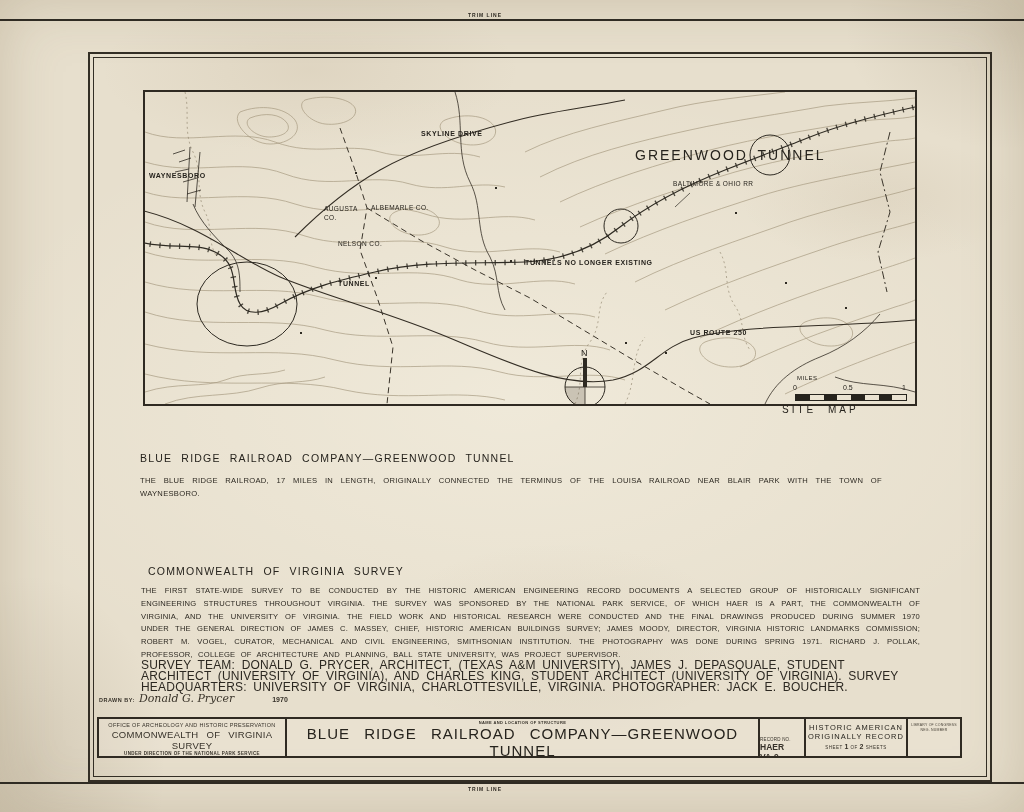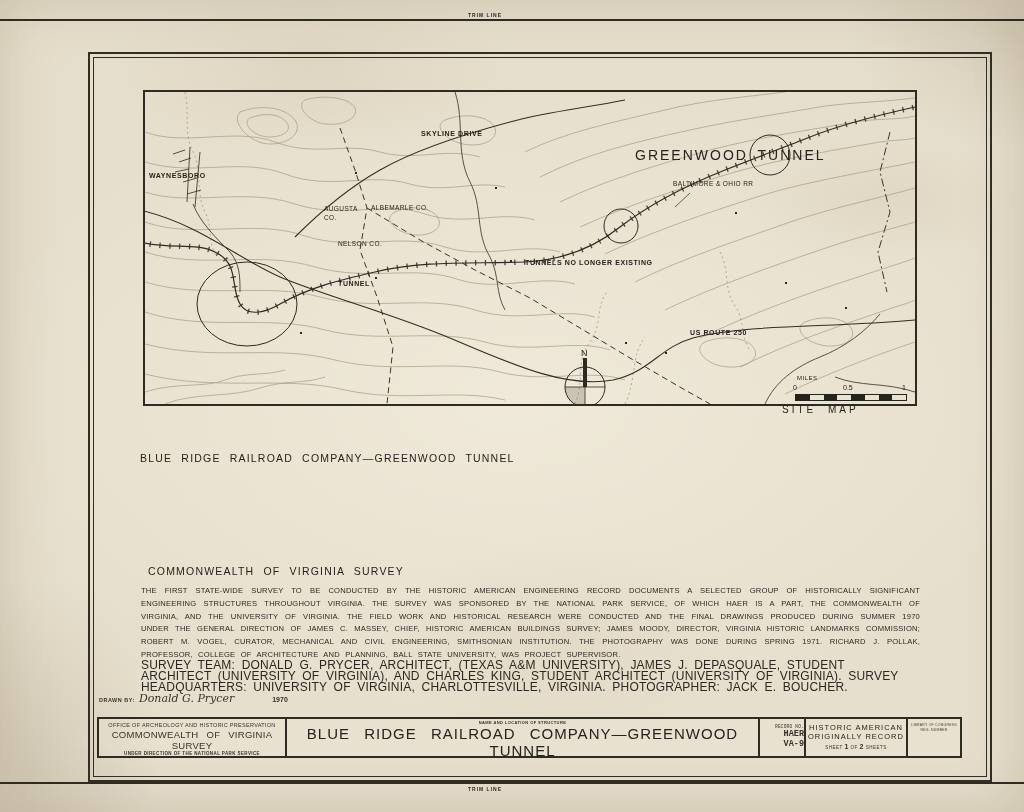--- a/index.html
+++ b/index.html
@@ -47,21 +47,21 @@
   .drawnby .yr{font-size:7px;font-weight:bold;margin-left:34px;}
   .tblock{position:absolute;left:97px;top:717px;width:861px;height:37px;border:2px solid #2f2a22;display:flex;background:rgba(240,233,218,.25);}
   .tb-col{position:relative;border-right:2px solid #2f2a22;overflow:hidden;}
   .tb-org{width:186px;text-align:center;padding-top:3px;}
   .tb-org .l1{font-size:5.5px;letter-spacing:.3px;}
   .tb-org .l2{font-size:9.5px;word-spacing:5px;letter-spacing:.3px;margin-top:1px;}
   .tb-org .l3,.tb-org .l4{font-size:4.5px;font-weight:bold;letter-spacing:.4px;line-height:5.5px;}
   .tb-name{flex:1;text-align:center;}
   .tb-name .tag{font-size:4px;font-weight:bold;letter-spacing:.4px;margin-top:1px;}
   .tb-name .ttl{font-size:15px;letter-spacing:1px;word-spacing:9px;margin-top:0;color:#26231d;}
-  .tb-rec{width:44px;text-align:right;padding-top:5px;font-family:Liberation Mono, monospace;}
+  .tb-rec{width:44px;text-align:left;padding-top:18px;}
   .tb-rec .tag{font-size:4.5px;letter-spacing:.2px;}
   .tb-rec .v{font-size:8.5px;font-weight:bold;line-height:10px;}
   .tb-haer{width:100px;text-align:center;padding-top:4px;}
   .tb-haer .l{font-size:7.5px;letter-spacing:1px;line-height:9px;color:#26231d;}
   .tb-haer .sheetline{font-size:4.5px;letter-spacing:.5px;margin-top:2px;}
   .tb-haer .num{font-size:7px;font-weight:bold;}
   .tb-loc{width:52px;text-align:center;padding-top:4px;border-right:none;}
   .tb-loc .l{font-size:3.5px;letter-spacing:.2px;line-height:4.5px;color:#4a443a;}
 </style>
 </head>
@@ -203,20 +203,21 @@
           <i></i>
           <i></i>
           <i></i>
       </div>
     </div>
   </div>
 
   <div class="caption">SITE MAP</div>
 
   <div class="h1">BLUE RIDGE RAILROAD COMPANY—GREENWOOD TUNNEL</div>
+  <div class="p1">THE BLUE RIDGE RAILROAD, 17 MILES IN LENGTH, ORIGINALLY CONNECTED THE TERMINUS OF THE LOUISA RAILROAD NEAR BLAIR PARK WITH THE TOWN OF WAYNESBORO.</div>
 
   <div class="h2">COMMONWEALTH OF VIRGINIA SURVEY</div>
   <div class="p2">THE FIRST STATE-WIDE SURVEY TO BE CONDUCTED BY THE HISTORIC AMERICAN ENGINEERING RECORD DOCUMENTS A SELECTED GROUP OF HISTORICALLY SIGNIFICANT ENGINEERING STRUCTURES THROUGHOUT VIRGINIA. THE SURVEY WAS SPONSORED BY THE NATIONAL PARK SERVICE, OF WHICH HAER IS A PART, THE COMMONWEALTH OF VIRGINIA, AND THE UNIVERSITY OF VIRGINIA. THE FIELD WORK AND HISTORICAL RESEARCH WERE CONDUCTED AND THE FINAL DRAWINGS PRODUCED DURING SUMMER 1970 UNDER THE GENERAL DIRECTION OF JAMES C. MASSEY, CHIEF, HISTORIC AMERICAN BUILDINGS SURVEY; JAMES MOODY, DIRECTOR, VIRGINIA HISTORIC LANDMARKS COMMISSION; ROBERT M. VOGEL, CURATOR, MECHANICAL AND CIVIL ENGINEERING, SMITHSONIAN INSTITUTION. THE PHOTOGRAPHY WAS DONE DURING SPRING 1971. RICHARD J. POLLAK, PROFESSOR, COLLEGE OF ARCHITECTURE AND PLANNING, BALL STATE UNIVERSITY, WAS PROJECT SUPERVISOR.</div>
   <div class="p3">SURVEY TEAM: DONALD G. PRYCER, ARCHITECT, (TEXAS A&amp;M UNIVERSITY), JAMES J. DEPASQUALE, STUDENT ARCHITECT (UNIVERSITY OF VIRGINIA), AND CHARLES KING, STUDENT ARCHITECT (UNIVERSITY OF VIRGINIA). SURVEY HEADQUARTERS: UNIVERSITY OF VIRGINIA, CHARLOTTESVILLE, VIRGINIA. PHOTOGRAPHER: JACK E. BOUCHER.</div>
 
   <div class="drawnby">
     <span class="lbl">DRAWN BY:</span>
     <span class="sig">Donald G. Prycer</span>
     <span class="yr">1970</span>
   </div>

